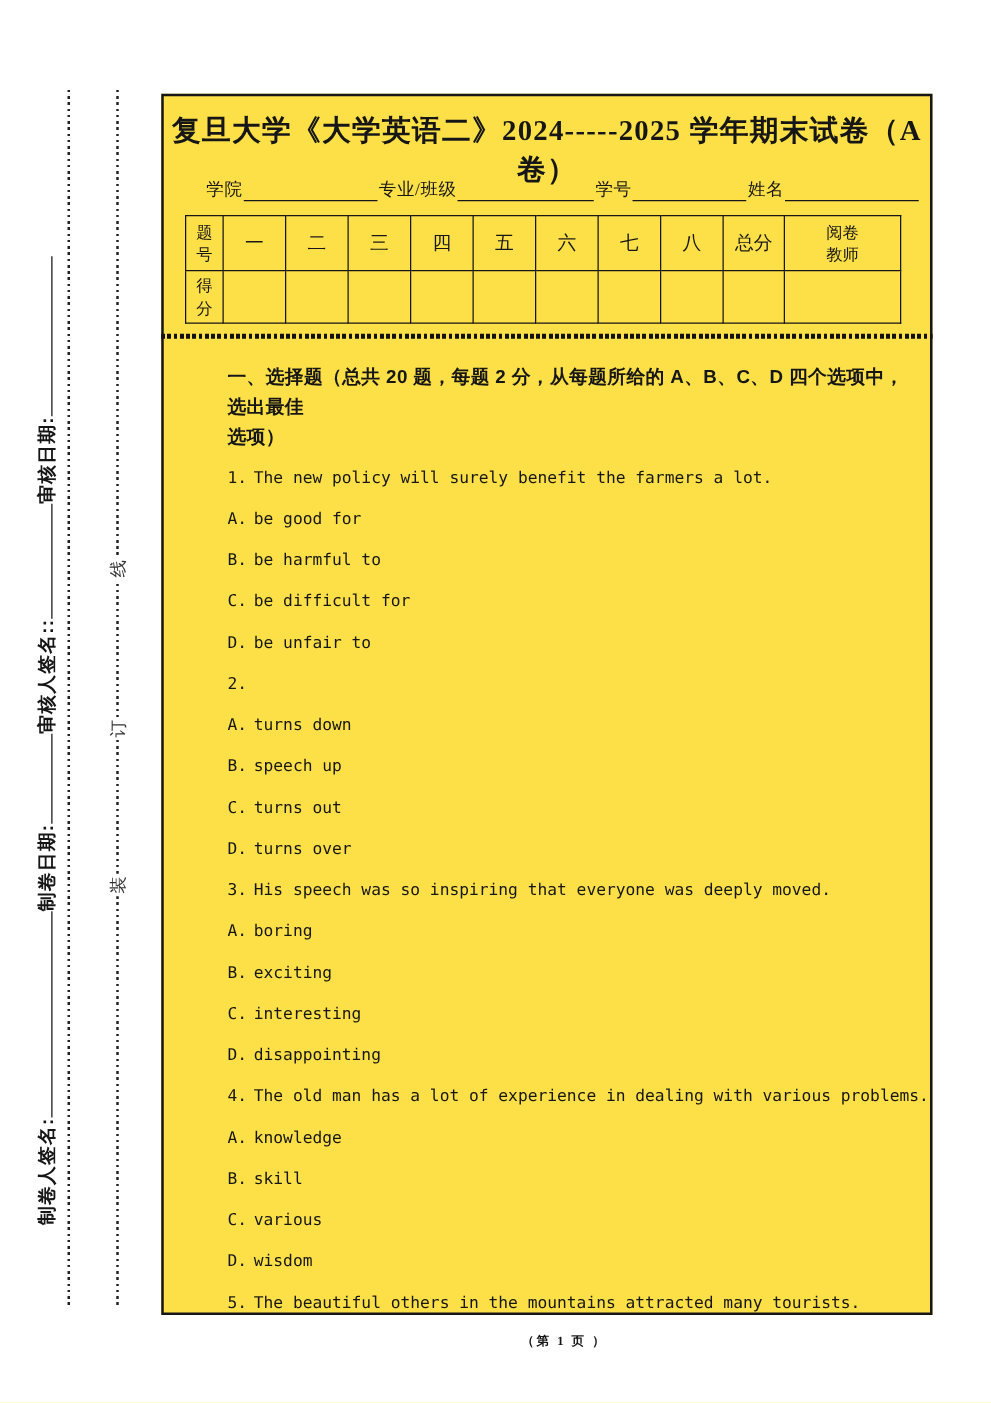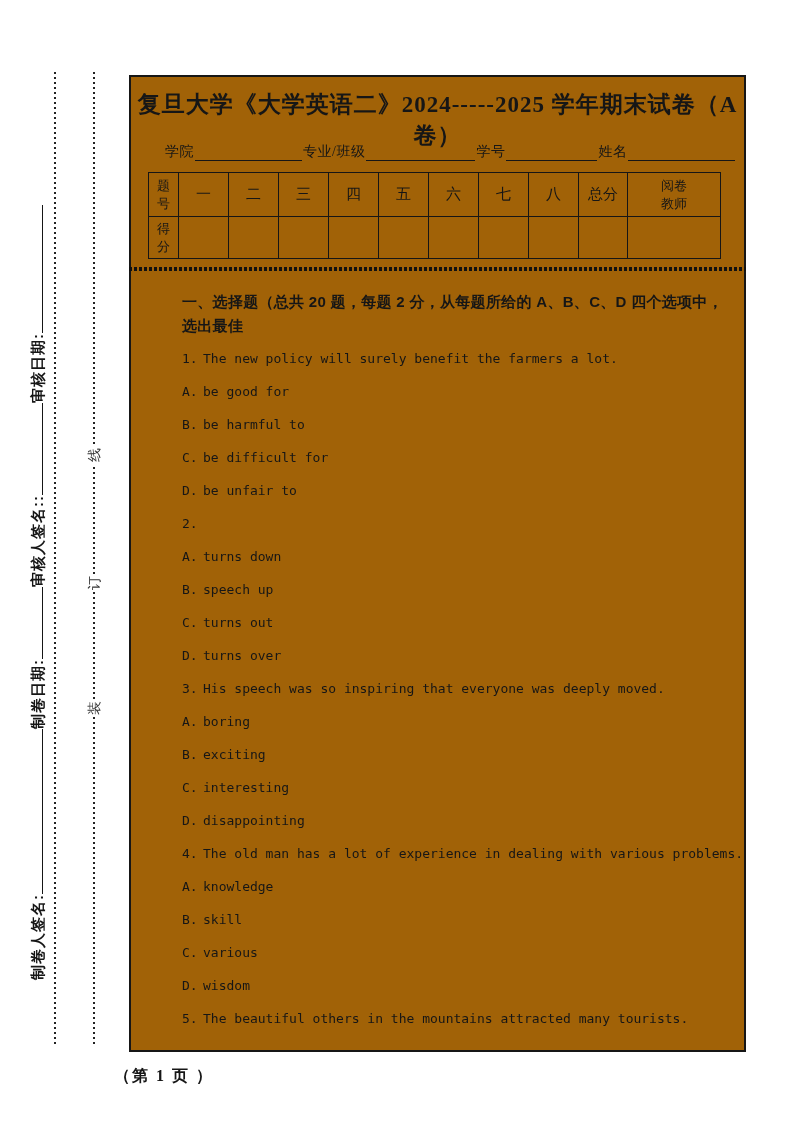--- a/index.html
+++ b/index.html
@@ -19,21 +19,21 @@
   .dot-vline{position:absolute;top:72px;height:972px;width:2px;
     background:repeating-linear-gradient(180deg,#222 0 2px,transparent 2px 5px);}
   .dot-vline.inner{left:54px;}
   .dot-vline.outer{left:93px;}
   .bind-char{position:absolute;left:85px;width:18px;height:18px;line-height:18px;
     text-align:center;background:#fff;transform:rotate(-90deg);
     font-size:14px;color:#333;font-family:"Liberation Sans",sans-serif;}
 
   
   .paper{position:absolute;left:129px;top:75px;width:617px;height:977px;
-         border:2px solid #161616;box-sizing:border-box;background:#a16207;}
+         border:2px solid #161616;box-sizing:border-box;background:#fde047;}
 
   .exam-title{position:absolute;left:0;right:0;top:12px;text-align:center;
     font-size:23px;font-weight:700;letter-spacing:1px;
     font-family:"Liberation Serif","DejaVu Serif",serif;}
 
   .info-row{position:absolute;left:33px;top:60px;height:24px;display:flex;
     align-items:flex-end;font-size:14px;letter-spacing:0.5px;}
   .i-label{flex:none;padding:0 1px;margin-top:32px;}
   .i-line{flex:none;height:18px;border-bottom:1.6px solid #161616;}
   .iw1{width:107px}.iw2{width:109px}.iw3{width:91px}.iw4{width:107px}
@@ -51,22 +51,22 @@
     background:repeating-linear-gradient(90deg,#111 0 3px,transparent 3px 5px);}
 
   .quiz{position:absolute;left:6px;right:10px;top:213px;margin-left:45px;}
   .section-heading{font-family:"Liberation Sans","DejaVu Sans",sans-serif;
     font-size:15px;font-weight:600;line-height:24px;letter-spacing:0.3px;}
   .q-list{margin-top:11px;font-family:"DejaVu Sans Mono","Liberation Mono",monospace;
     font-size:13px;}
   .q-line{height:20px;line-height:20px;margin-bottom:13px;display:flex;white-space:nowrap;}
   .q-key{flex:none;width:21px;}
 
-  .page-footer{position:absolute;left:114px;width:617px;top:1066px;
-    font-size:16px;font-weight:700;letter-spacing:2px;}
+  .page-footer{position:absolute;left:143px;width:617px;top:1066px;text-align:center;
+    font-size:10px;font-weight:700;letter-spacing:2px;}
 </style>
 </head>
 <body>
 
 <div class="side-labels">
   <span class="s-label">制卷人签名:</span>
     <span class="s-line l4"></span>
   <span class="s-label">制卷日期:</span>
     <span class="s-line l3"></span>
   <span class="s-label">审核人签名::</span>
@@ -141,20 +141,21 @@
       <td></td>
     </tr>
   </tbody>
     </table>
 
   <div class="dot-sep"></div>
 
   <div class="quiz">
     <div class="section-heading">
       <div>一、选择题（总共 20 题，每题 2 分，从每题所给的 A、B、C、D 四个选项中，选出最佳</div>
+      <div>选项）</div>
     </div>
 
     <div class="q-list">
       <div class="q-line">
           <span class="q-key">1.</span>
           <span class="q-text">The new policy will surely benefit the farmers a lot.</span>
         </div>
       <div class="q-line">
           <span class="q-key">A.</span>
           <span class="q-text">be good for</span>

